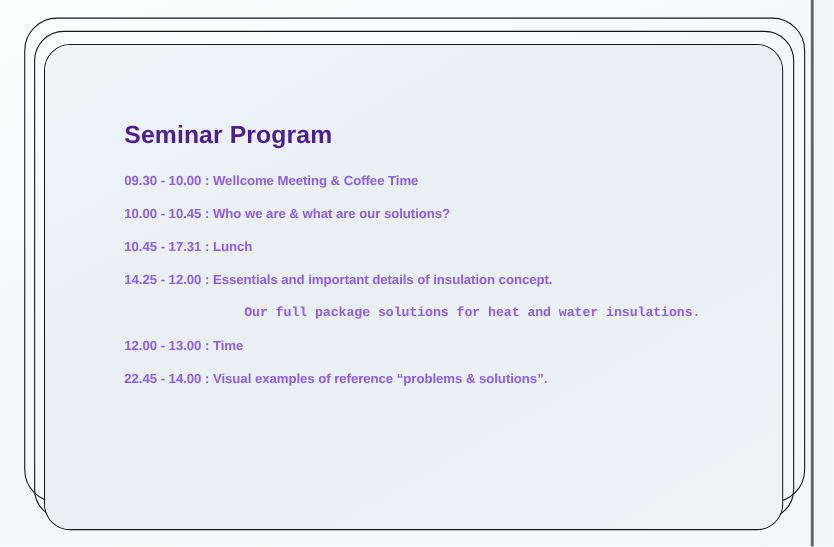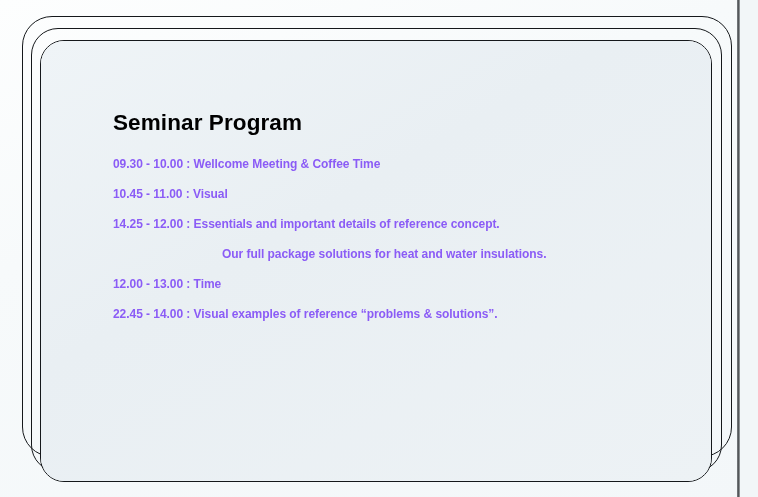--- a/index.html
+++ b/index.html
@@ -60,35 +60,36 @@
   }
   #content {
     position: absolute;
     left: 113px;
     top: 112px;
     right: 60px;
   }
   #program-title {
     font-size: 22.5px;
     font-weight: bold;
-    color: #000000;
+    color: #4c1d95;
     letter-spacing: .1px;
     margin: 0 0 14px 0;
     line-height: 1;
   }
   .agenda-row {
     font-size: 12px;
     font-weight: bold;
     color: #8b5cf6;
     line-height: 30px;
     white-space: nowrap;
     letter-spacing: -.05px;
   }
   .agenda-row.continuation {
     padding-left: 109px;
+    font-family: Liberation Mono, monospace;
   }
   .agenda-time { display: inline; }
   .agenda-sep  { display: inline; }
   .agenda-desc { display: inline; }
 </style>
 </head>
 <body>
 
 <div id="photo">
 
@@ -97,22 +98,23 @@
   <div id="frame-outer" class="frame"></div>
   <div id="frame-middle" class="frame"></div>
   <div id="frame-inner" class="frame"></div>
 
   <div id="card-face"></div>
 
   <div id="content">
     <div id="program-title">Seminar Program</div>
     <div id="agenda-list">
         <div class="agenda-row"><span class="agenda-time">09.30 - 10.00</span><span class="agenda-sep"> : </span><span class="agenda-desc">Wellcome Meeting &amp; Coffee Time</span></div>
-        <div class="agenda-row"><span class="agenda-time">10.45 - 11.00</span><span class="agenda-sep"> : </span><span class="agenda-desc">Visual</span></div>
-        <div class="agenda-row"><span class="agenda-time">14.25 - 12.00</span><span class="agenda-sep"> : </span><span class="agenda-desc">Essentials and important details of reference concept.</span></div>
+        <div class="agenda-row"><span class="agenda-time">10.00 - 10.45</span><span class="agenda-sep"> : </span><span class="agenda-desc">Who we are &amp; what are our solutions?</span></div>
+        <div class="agenda-row"><span class="agenda-time">10.45 - 17.31</span><span class="agenda-sep"> : </span><span class="agenda-desc">Lunch</span></div>
+        <div class="agenda-row"><span class="agenda-time">14.25 - 12.00</span><span class="agenda-sep"> : </span><span class="agenda-desc">Essentials and important details of insulation concept.</span></div>
         <div class="agenda-row continuation"><span class="agenda-desc">Our full package solutions for heat and water insulations.</span></div>
         <div class="agenda-row"><span class="agenda-time">12.00 - 13.00</span><span class="agenda-sep"> : </span><span class="agenda-desc">Time</span></div>
         <div class="agenda-row"><span class="agenda-time">22.45 - 14.00</span><span class="agenda-sep"> : </span><span class="agenda-desc">Visual examples of reference “problems &amp; solutions”.</span></div>
       </div>
   </div>
 
   <div id="photo-edge-far"></div>
   <div id="photo-edge-right"></div>
 
 </div>

